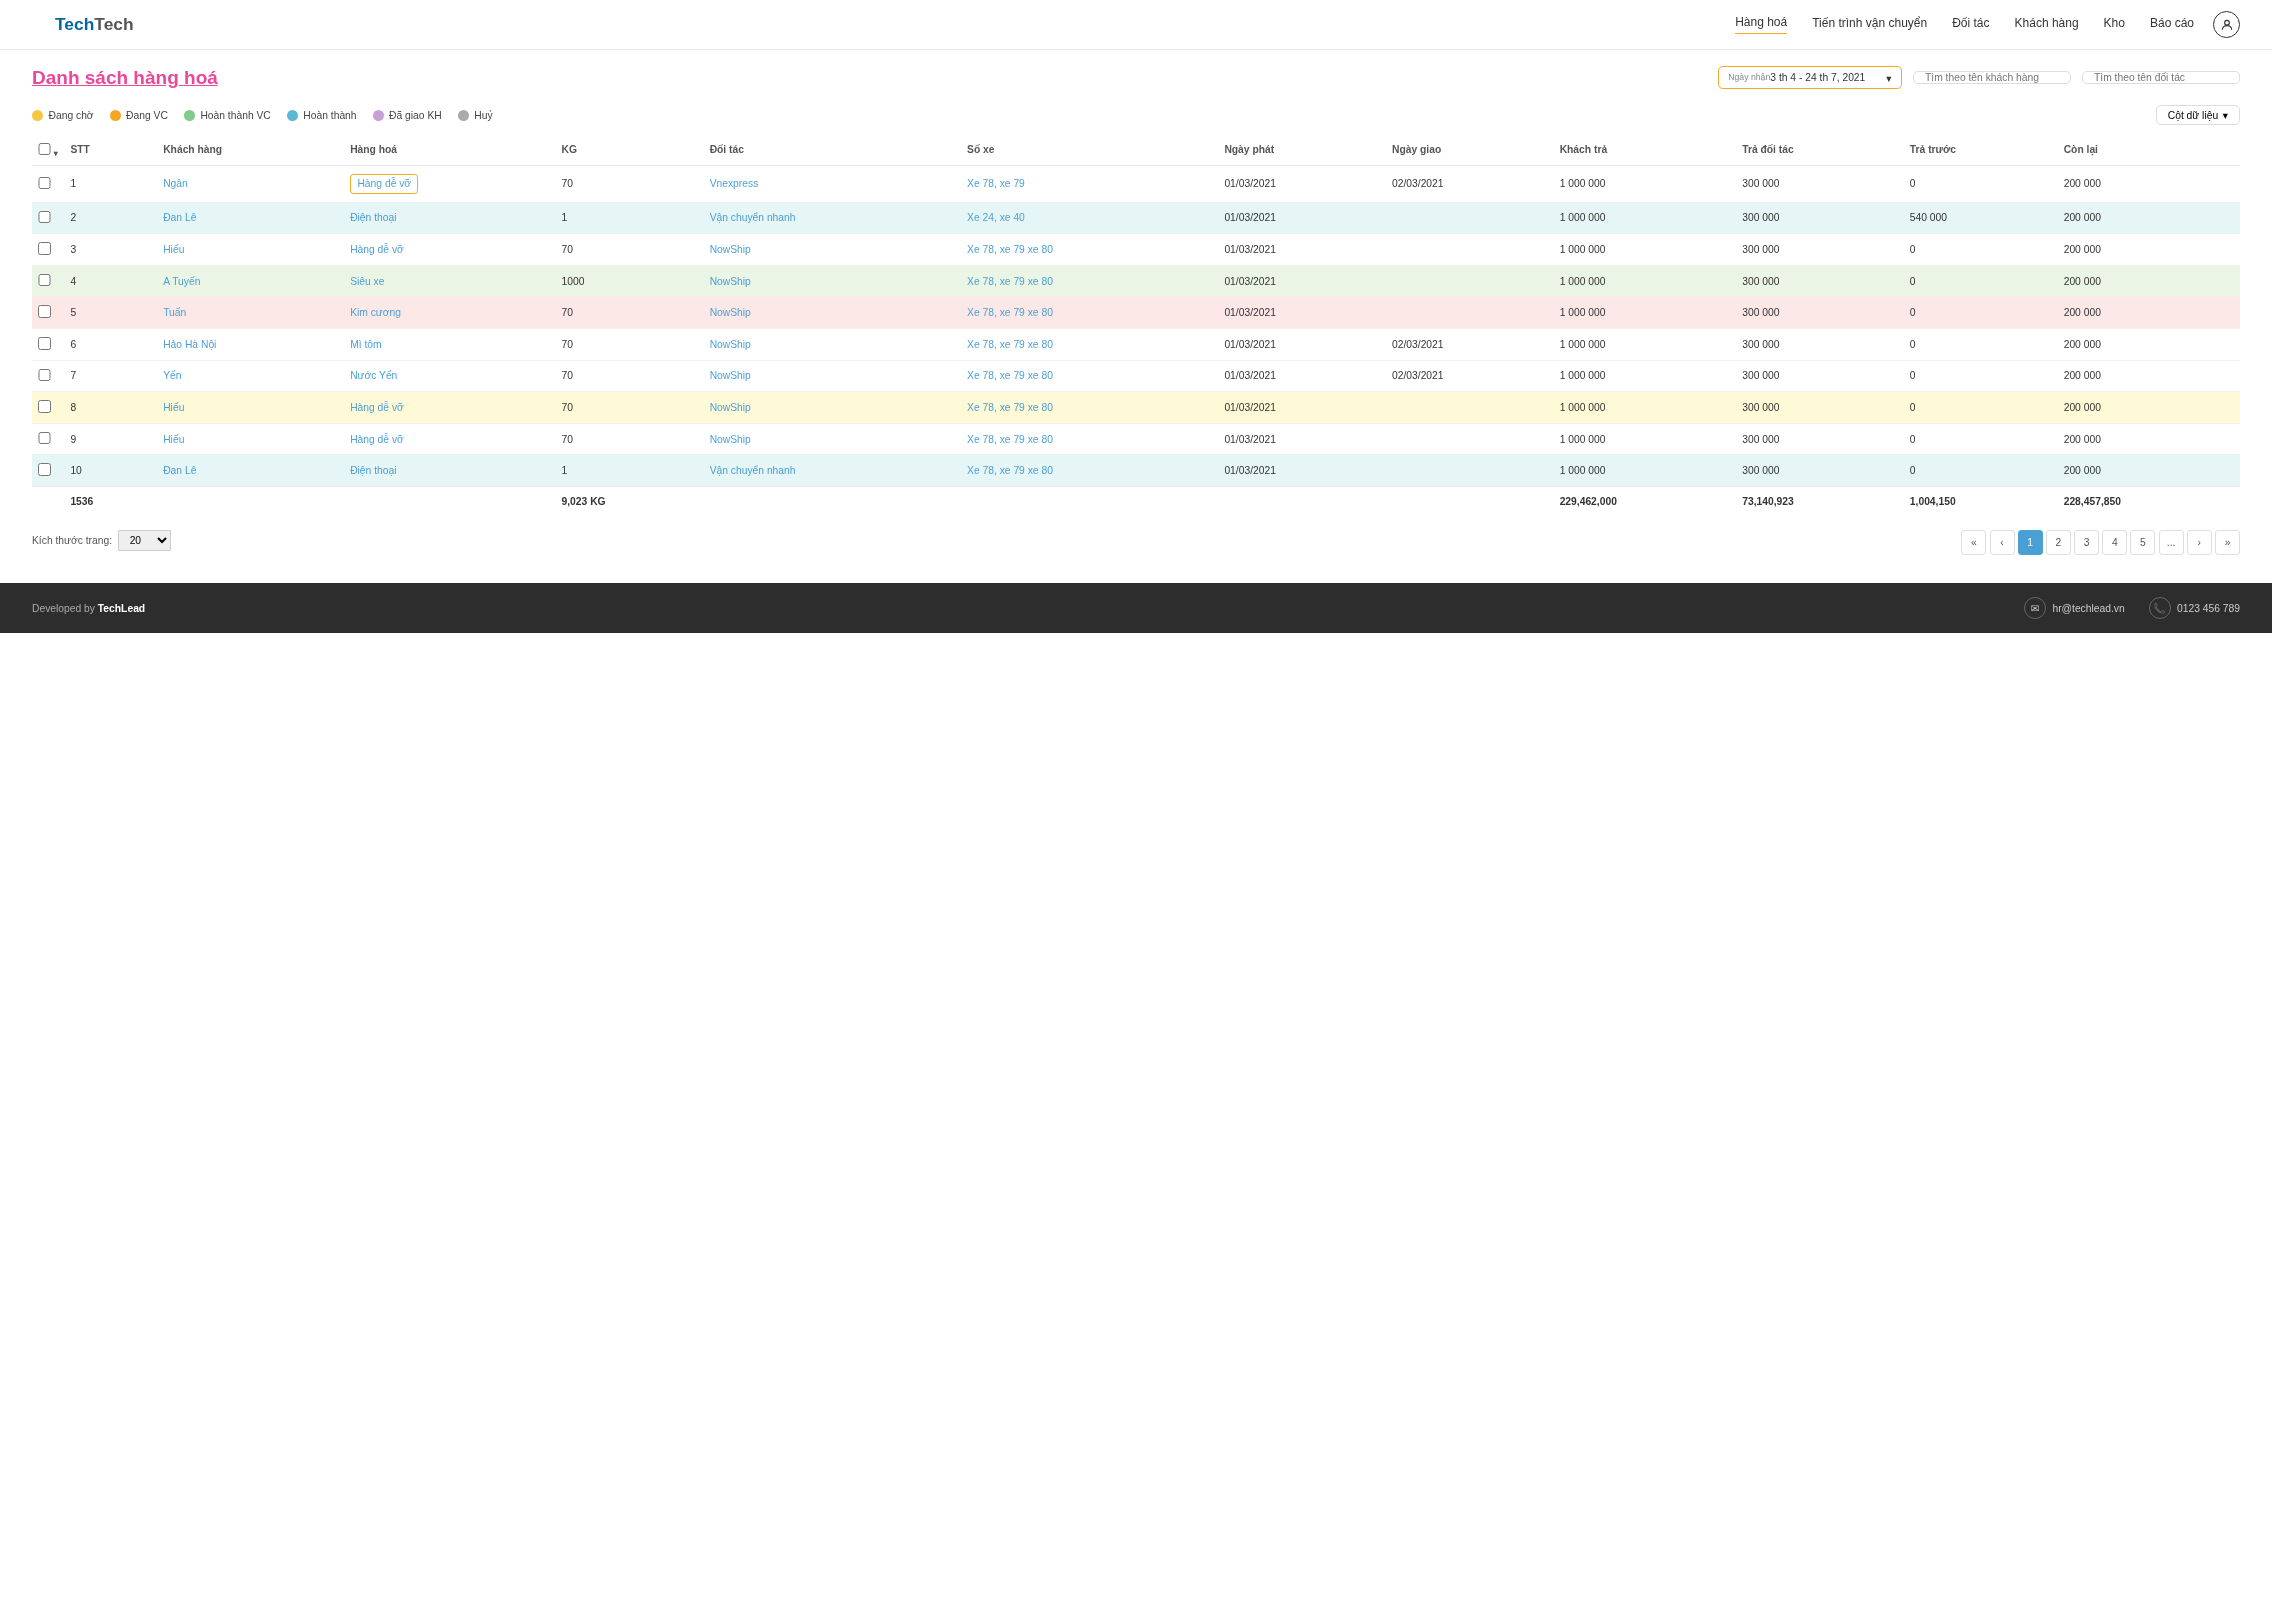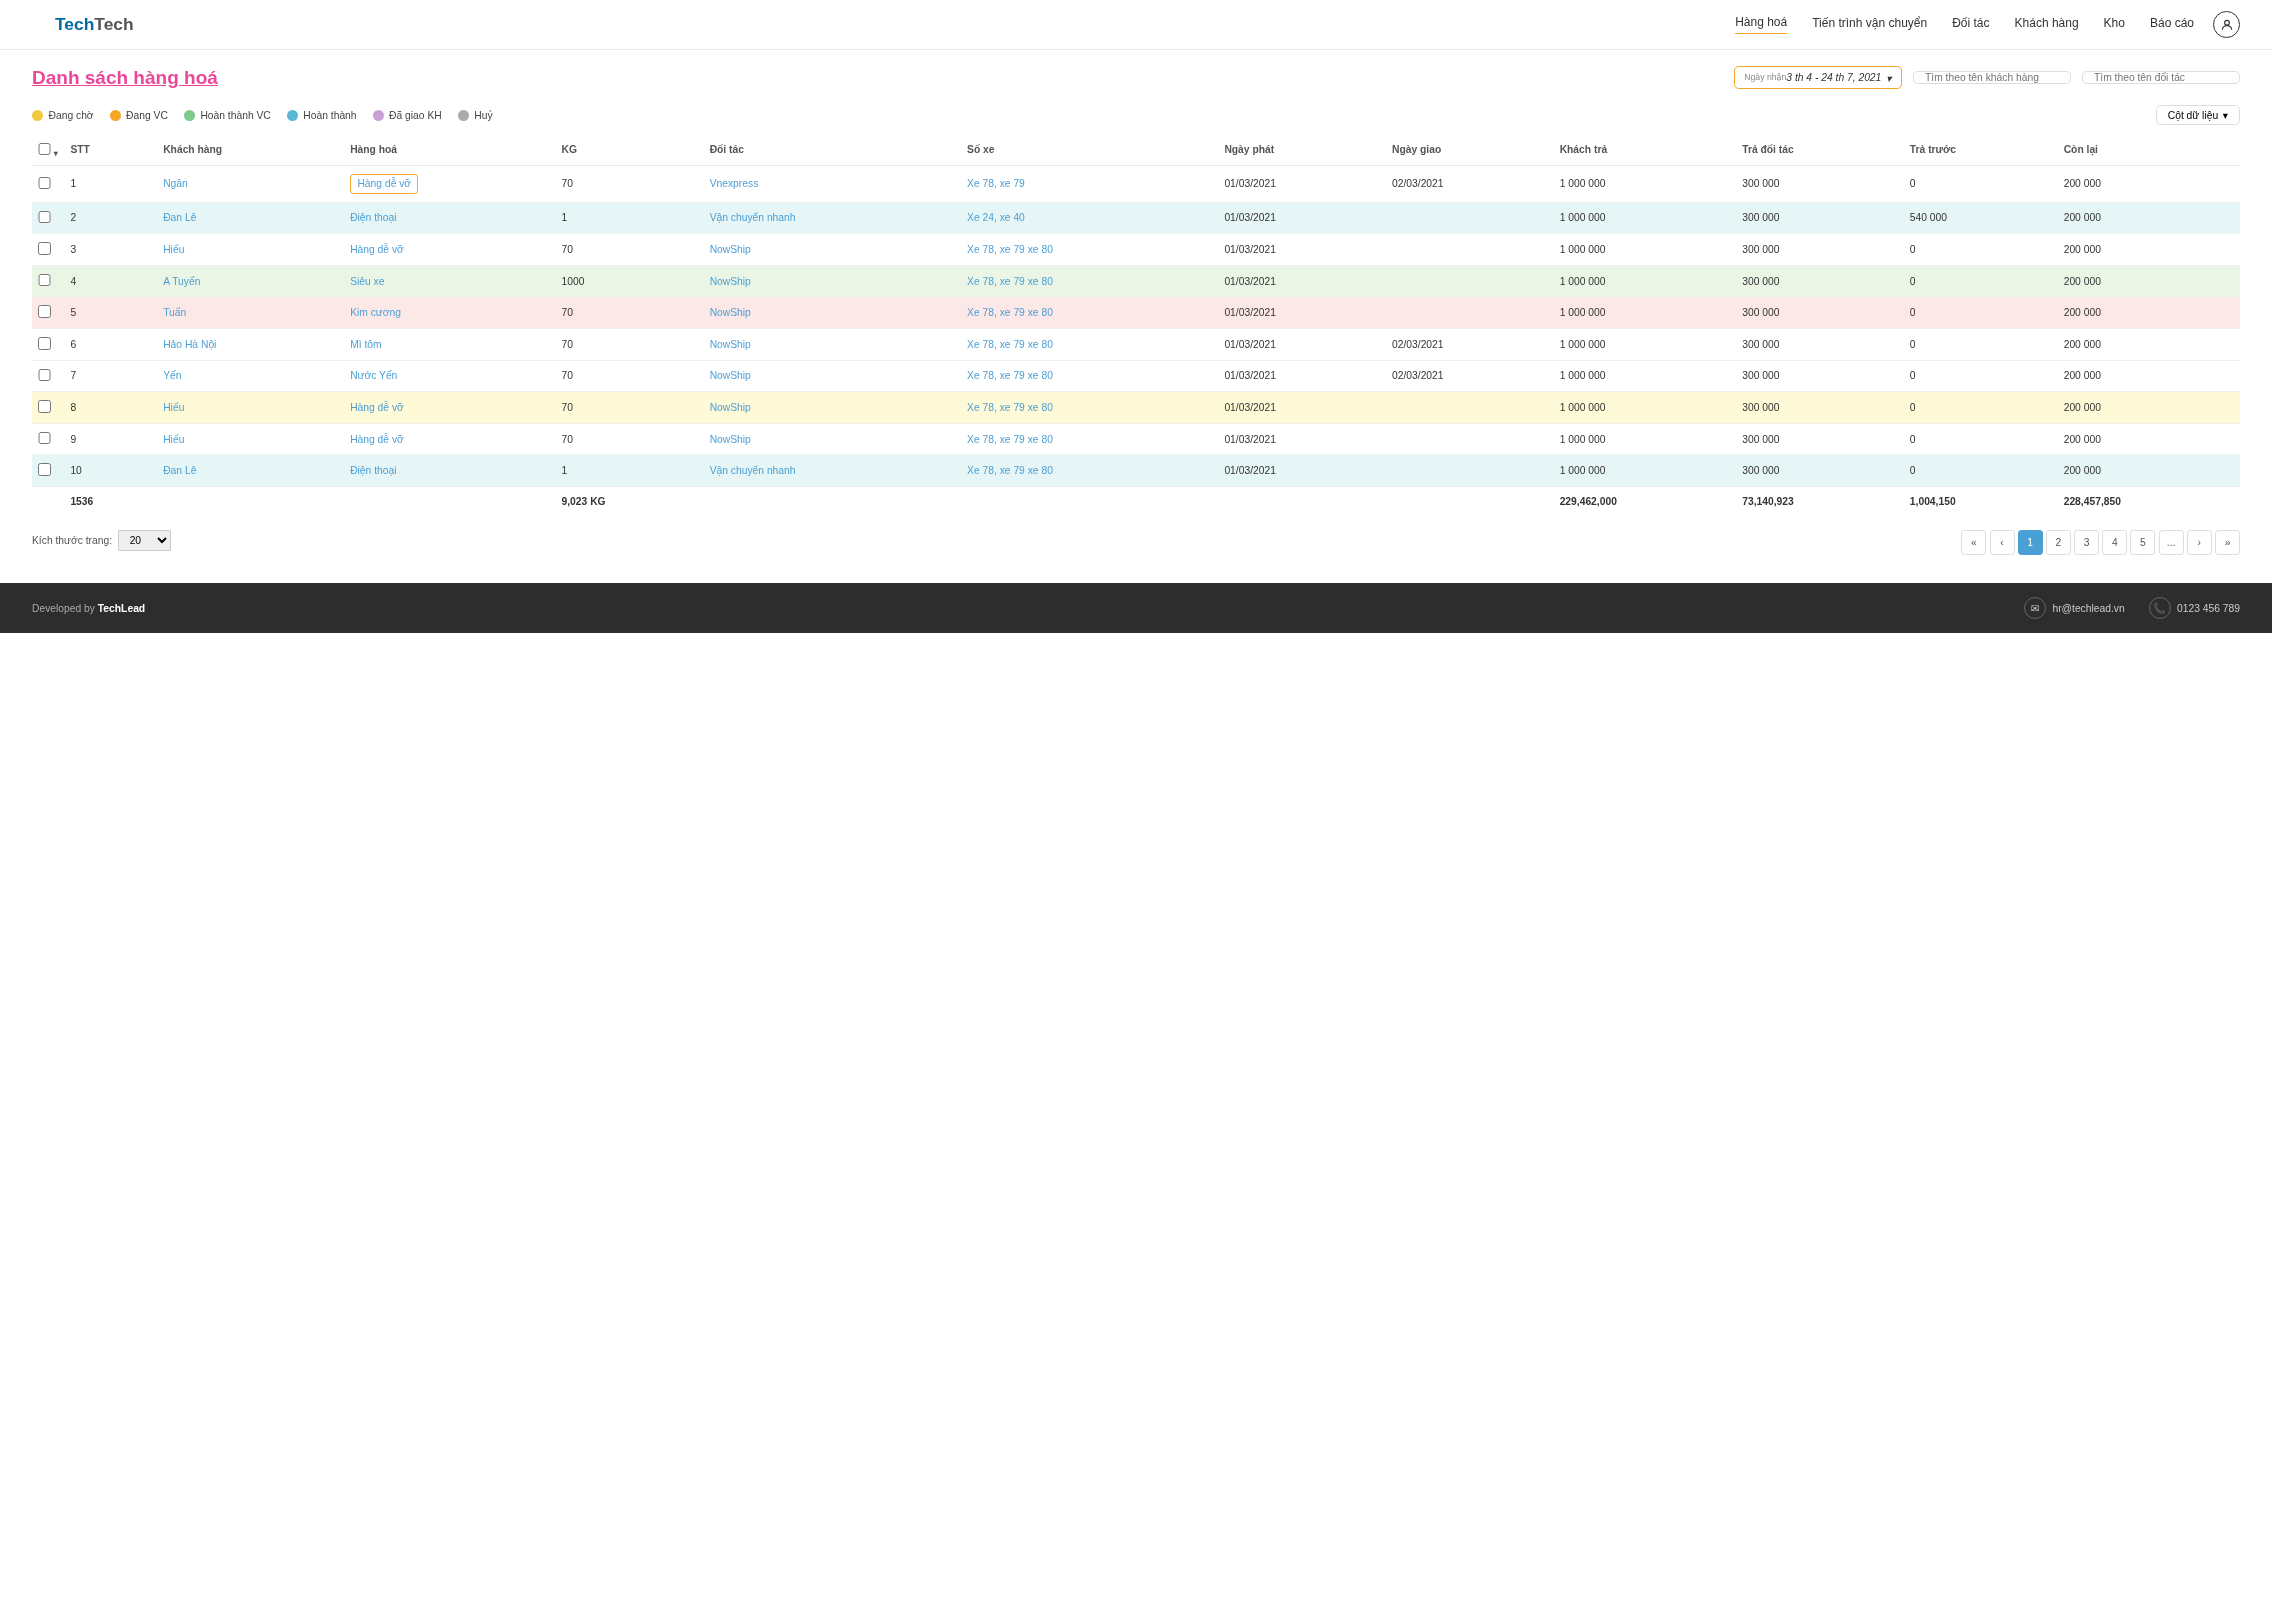--- a/index.html
+++ b/index.html
@@ -13,21 +13,21 @@
     .nav { display: flex; gap: 25px; align-items: center; margin-right: 19px; }
     .nav-item { color: #333; text-decoration: none; font-size: 12px; cursor: pointer; padding-bottom: 3.2px; }
     .nav-item.active { color: #333; border-bottom: 1.6px solid #f5a623; font-weight: 500; }
     .user-icon { width: 27px; height: 27px; border-radius: 50%; border: 1.6px solid #333; display: flex; align-items: center; justify-content: center; cursor: pointer; }
 
     
     .toolbar { display: flex; align-items: center; padding: 16px 32px 9.5px; gap: 11px; }
     .page-title { font-size: 19px; font-weight: 700; color: #ec4899; margin-right: auto; text-decoration: underline; }
     .date-filter { border: 1.6px solid #f5a623; border-radius: 4.7px; padding: 4.7px 9.5px; font-size: 10.3px; cursor: pointer; display: flex; flex-direction: row; min-width: 126px; }
     .date-filter .label { font-size: 8.7px; color: #888; }
-    .date-filter .value { color: #333; font-size: 10.3px; display: flex; align-items: center; gap: 5px; font-style: italic; }
+    .date-filter .value { color: #333; font-size: 10.3px; display: flex; align-items: center; gap: 21px; }
     .search-input { border: 0.8px solid #ddd; border-radius: 4.7px; padding: 0 11px; font-size: 10.3px; width: 158px; color: #999; outline: none; }
 
     
     .status-row { display: flex; align-items: center; padding: 6.3px 32px 9.5px; gap: 16px; }
     .status-item { display: flex; align-items: center; gap: 5.5px; font-size: 10.3px; color: #444; }
     .dot { width: 11px; height: 11px; border-radius: 50%; }
     .col-data-btn { margin-left: auto; border: 0.8px solid #ddd; border-radius: 4.7px; padding: 3px 11px; font-size: 10.3px; cursor: pointer; display: flex; align-items: center; gap: 4.7px; background: #fff; }
 
     
     .table-container { padding: 0 32px; overflow-x: auto; }

